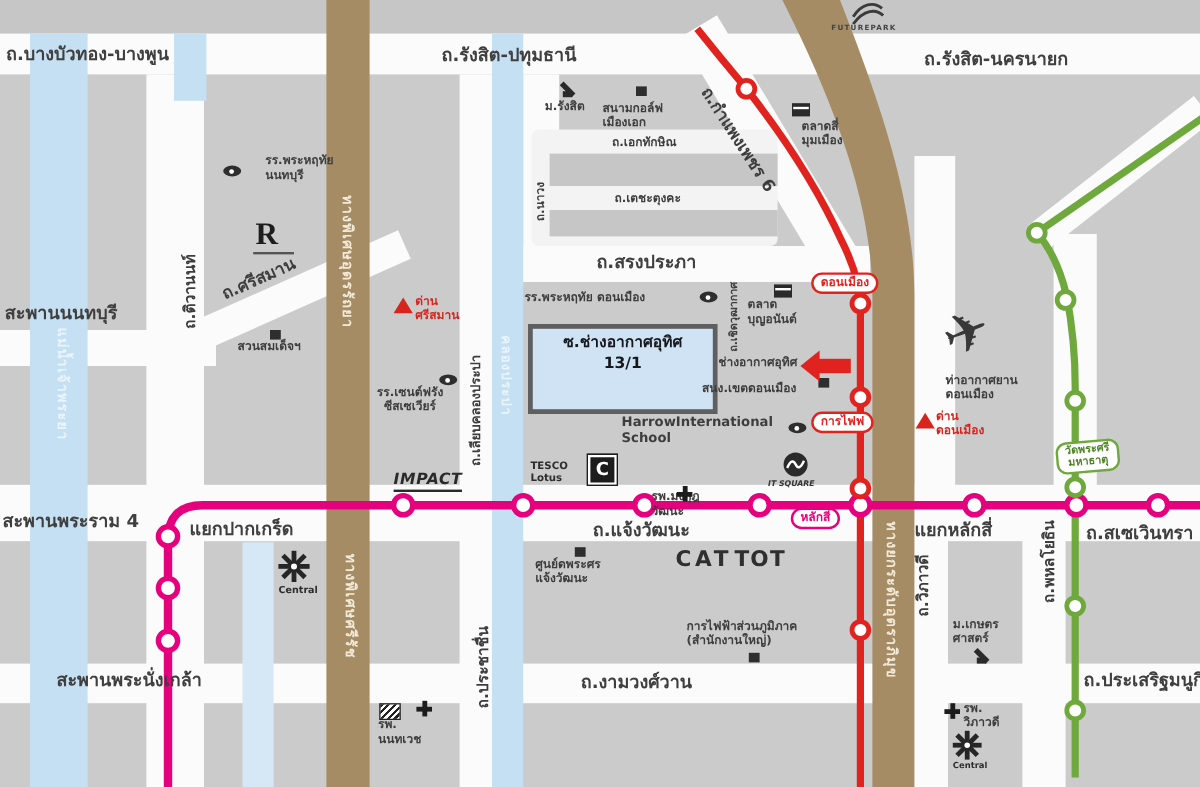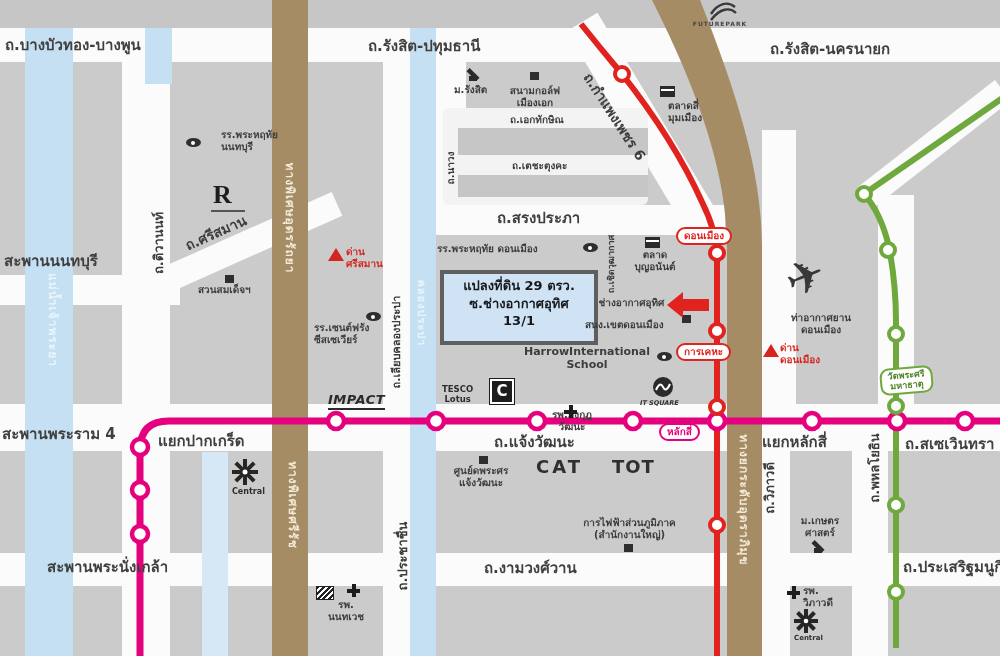--- a/index.html
+++ b/index.html
@@ -3,21 +3,21 @@
 <meta charset="utf-8">
 <style>
   html,body{margin:0;padding:0;background:#9a9a9a;}
   #map{position:relative;width:1000px;height:656px;overflow:hidden;background:#cbcbcb;
        font-family:"DejaVu Sans",sans-serif;}
   .abs{position:absolute;}
   .lbl{position:absolute;font-weight:bold;color:#3d3d3d;white-space:pre-line;line-height:1.18;}
   .rd{font-size:15px;color:#3f3f3f;white-space:nowrap;}
   .sm{font-size:10px;}
   .md{font-size:11px;}
-  .c{text-align:center;}
+  .c{text-align:left;}
   .red{color:#d6251f;}
   .v{position:absolute;transform:translate(-50%,-50%) rotate(-90deg);white-space:nowrap;
      font-weight:bold;color:#3d3d3d;}
   .vc{position:absolute;transform:translate(-50%,-50%) rotate(90deg);white-space:nowrap;
       font-weight:bold;}
   .onbrown{color:#f2ead8;font-size:12px;letter-spacing:1px;}
   .onwater{color:#e9f5fd;font-size:12px;letter-spacing:1px;}
   .road{position:absolute;background:#fbfbfb;}
   .water{position:absolute;background:#c5e0f2;}
   .blockw{position:absolute;background:#f3f3f3;border-radius:6px;}
@@ -53,21 +53,21 @@
   .cmark{position:absolute;left:489px;top:378px;width:24px;height:25px;background:#1d1d1d;color:#fff;
          font-weight:bold;font-size:15px;text-align:center;line-height:25px;
          box-shadow:inset 0 0 0 2px #fff;border:1px solid #1d1d1d;}
   .rmark{position:absolute;left:213px;top:182px;font-family:"Liberation Serif",serif;
          font-size:26px;font-weight:bold;color:#1d1d1d;line-height:1;}
   .rbar{position:absolute;left:211px;top:210px;width:34px;height:2px;background:#555;}
   .impact{position:absolute;left:328px;top:392px;font-size:13px;font-style:italic;font-weight:900;
           color:#2a2a2a;letter-spacing:.5px;border-bottom:2px solid #2a2a2a;padding-bottom:1px;}
   .cat{position:absolute;font-weight:900;color:#2f2f2f;font-size:18px;letter-spacing:3px;}
   .tesco{position:absolute;left:442px;top:384px;font-size:8.5px;font-weight:900;color:#2d2d2d;
-         text-align:center;white-space:pre-line;line-height:1.2;}
+         white-space:pre-line;line-height:1.2;}
   .itcap{position:absolute;left:640px;top:399px;font-size:6.5px;font-style:italic;font-weight:bold;color:#333;}
   .fpcap{position:absolute;left:688px;top:20px;width:64px;text-align:center;font-size:6px;
          font-weight:bold;color:#444;letter-spacing:1px;}
   .central-cap{position:absolute;font-size:8px;font-weight:bold;color:#2e2e2e;}
   .plane{position:absolute;left:786px;top:250px;font-size:46px;color:#383838;transform:rotate(-22deg);}
 </style>
 </head>
 <body>
 
 <div id="map">
@@ -176,40 +176,39 @@
   <div class="lbl sm" style="left:221px;top:129px;">รร.พระหฤทัย
 นนทบุรี</div>
   <div class="rmark">R</div>
   <div class="rbar"></div>
   <span class="sq" style="left:225px;top:275px;"></span>
   <div class="lbl sm" style="left:198px;top:284px;">สวนสมเด็จฯ</div>
   <span class="tri" style="left:328px;top:248px;"></span>
   <div class="lbl sm red" style="left:346px;top:246px;">ด่าน
 ศรีสมาน</div>
   <span class="eye" style="left:366px;top:312px;"></span>
-  <div class="lbl sm" style="left:314px;top:322px;">รร.เซนต์ฟรัง
+  <div class="lbl sm" style="left:314px;top:322px;text-align:center;">รร.เซนต์ฟรัง
 ซีสเซเวียร์</div>
 
   <span class="grad" style="left:465px;top:70px;">
       <i class="board"></i>
       <i class="base"></i>
     </span>
   <div class="lbl sm" style="left:454px;top:84px;">ม.รังสิต</div>
   <span class="sq" style="left:530px;top:72px;"></span>
   <div class="lbl sm c" style="left:502px;top:85px;width:66px;">สนามกอล์ฟ
 เมืองเอก</div>
   <span class="shop" style="left:660px;top:86px;"></span>
   <div class="lbl sm" style="left:668px;top:100px;">ตลาดสี่
 มุมเมือง</div>
 
   <div class="lbl sm" style="left:437px;top:243px;">รร.พระหฤทัย ดอนเมือง</div>
   <span class="eye" style="left:583px;top:243px;"></span>
 
   <div class="box">
-    <div>แปลงที่ดิน 29 ตรว.</div>
     <div>ซ.ช่างอากาศอุทิศ</div>
     <div>13/1</div>
   </div>
 
   <span class="shop" style="left:645px;top:237px;"></span>
   <div class="lbl sm c" style="left:623px;top:249px;width:64px;">ตลาด
 บุญอนันต์</div>
   <div class="lbl sm" style="left:585px;top:319px;">สนง.เขตดอนเมือง</div>
   <span class="sq" style="left:682px;top:315px;"></span>
   <div class="arr" style="left:667px;top:292px;">
@@ -228,36 +227,36 @@
   <div class="tesco">TESCO
 Lotus</div>
   <div class="cmark">C</div>
   <svg class="abs" width="22" height="22" style="left:652px;top:376px;">
     <circle cx="11" cy="11" r="10" fill="#2a2a2a"></circle>
     <path d="M4,14 Q8,5 11,11 Q14,17 18,8" stroke="#fff" stroke-width="2" fill="none"></path>
   </svg>
   <div class="itcap">IT SQUARE</div>
 
   <div class="pill r" style="left:676px;top:227px;">ดอนเมือง</div>
-  <div class="pill r" style="left:676px;top:343px;">การเคหะ</div>
+  <div class="pill r" style="left:676px;top:343px;">การไฟฟ</div>
   <div class="pill p" style="left:659px;top:423px;">หลักสี่</div>
   <div class="pill g" style="left:880px;top:367px;font-size:9px;transform:rotate(-5deg);">วัดพระศรี
 มหาธาตุ</div>
 
   <div class="plane">✈</div>
   <div class="lbl sm c" style="left:788px;top:312px;width:66px;">ท่าอากาศยาน
 ดอนเมือง</div>
   <span class="tri" style="left:763px;top:344px;"></span>
   <div class="lbl sm red" style="left:780px;top:342px;">ด่าน
 ดอนเมือง</div>
 
   <span class="sq" style="left:479px;top:456px;"></span>
   <div class="lbl sm c" style="left:446px;top:465px;width:70px;">ศูนย์ดพระศร
 แจ้งวัฒนะ</div>
-  <div class="cat" style="left:536px;top:456px;">CAT</div>
+  <div class="cat" style="left:563px;top:456px;">CAT</div>
   <div class="cat" style="left:612px;top:456px;letter-spacing:1px;text-align:right;">TOT</div>
   <div class="lbl sm c" style="left:572px;top:517px;width:115px;">การไฟฟ้าส่วนภูมิภาค
 (สำนักงานใหญ่)</div>
   <span class="sq" style="left:624px;top:544px;"></span>
 
   <span class="stripes" style="left:316px;top:586px;"></span>
   <span class="cross" style="left:347px;top:584px;"></span>
   <div class="lbl sm c" style="left:315px;top:599px;width:62px;">รพ.
 นนทเวช</div>
 

